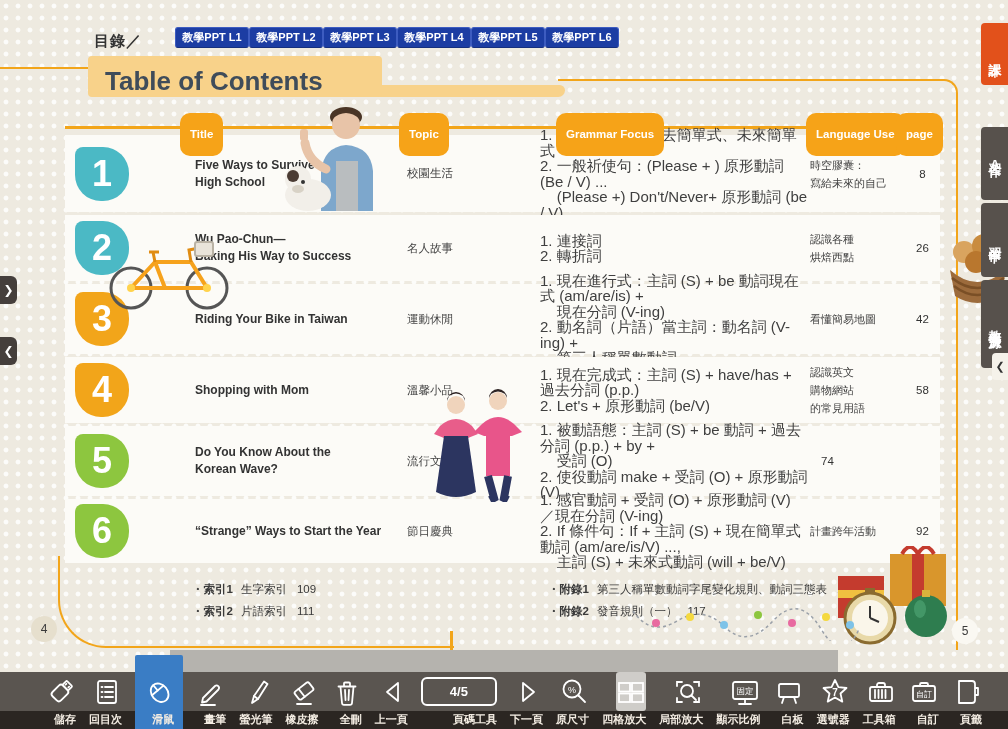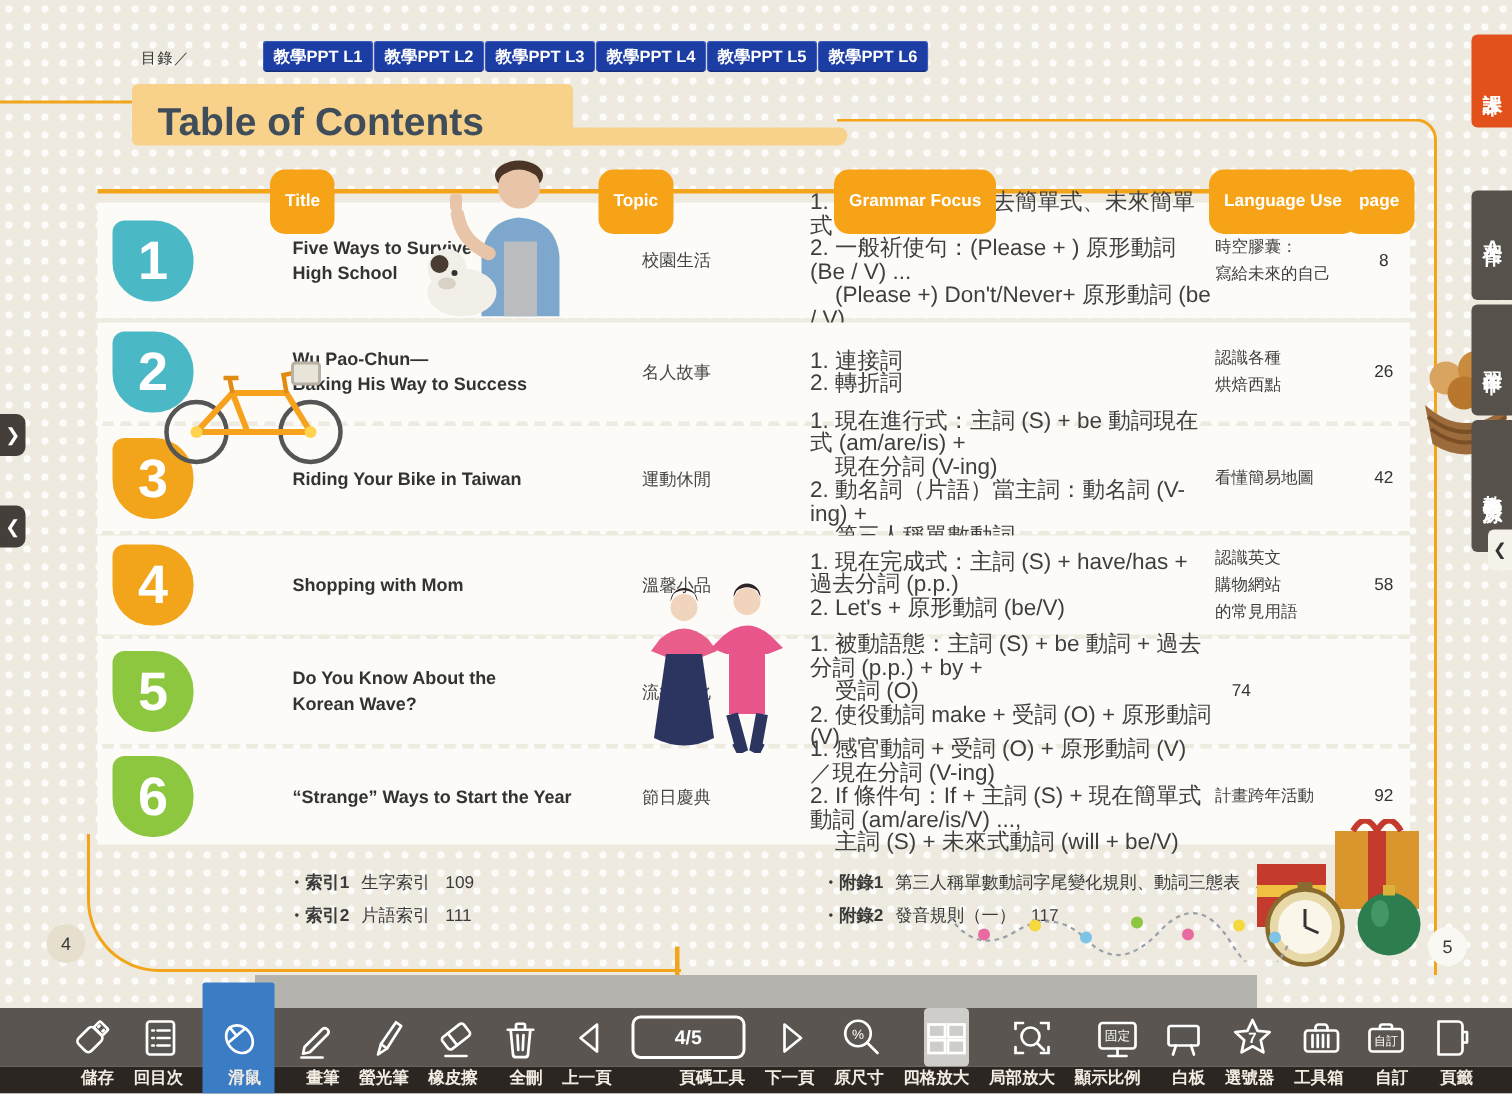--- a/index.html
+++ b/index.html
@@ -2,21 +2,21 @@
 <html><head>
 <meta charset="utf-8">
 <style>
   html,body{margin:0;padding:0;}
   body{font-family:"Liberation Sans",sans-serif;}
   .screen{position:relative;width:1008px;height:729px;overflow:hidden;
     background-color:#eeeae0;
     background-image:radial-gradient(circle, rgba(255,255,255,.85) 2px, rgba(255,255,255,0) 2.8px);
     background-size:12px 12px;}
   
-  .toc-label{position:absolute;left:94px;top:32px;font-size:10px;font-weight:normal;color:#333;letter-spacing:1px;}
+  .toc-label{position:absolute;left:94px;top:32px;font-size:15px;font-weight:bold;color:#333;letter-spacing:1px;}
   .ppt-row{position:absolute;left:175px;top:27px;display:flex;}
   .ppt-btn{width:74px;height:21px;background:#1c3da3;color:#fff;font-size:11px;font-weight:600;
     border:1px solid #3d5cc0;border-bottom-color:#16307e;border-radius:3px;font-family:"Liberation Sans",sans-serif;
     display:flex;align-items:center;justify-content:center;padding:0;cursor:pointer;}
   .toc-banner{position:absolute;left:88px;top:56px;width:294px;height:41px;background:#f8d28a;border-radius:4px;
     display:flex;align-items:flex-end;z-index:3;}
   .toc-banner span{margin-left:17px;font-size:26px;font-weight:600;color:#3f4c5a;}
   .banner-tail{position:absolute;left:360px;top:85px;width:205px;height:12px;background:#f8d28a;border-radius:0 8px 10px 0;z-index:2;}
   .top-left-line{position:absolute;left:0;top:67px;width:90px;height:0;border-top:2.5px solid #f2a51a;}
   .outline-a{position:absolute;left:558px;top:79px;width:398px;height:569px;
@@ -31,21 +31,21 @@
   
   .rows{position:absolute;left:65px;top:135px;width:875px;display:flex;flex-direction:column;gap:3px;z-index:3;}
   .row{background:#fcfbf7;display:flex;align-items:center;}
   .c-badge{width:130px;box-sizing:border-box;padding-left:10px;}
   .badge{width:54px;height:54px;border-radius:8px 26px 26px 26px;color:#fff;font-size:36px;font-weight:bold;
     display:flex;align-items:center;justify-content:center;}
   .badge.teal{background:#4bb9c5;}
   .badge.orange{background:#f2a51a;}
   .badge.green{background:#8dc63f;}
   .c-title{width:200px;font-size:12px;font-weight:bold;color:#333;line-height:17px;white-space:pre-wrap;}
-  .c-topic{width:100px;box-sizing:border-box;padding-left:12px;font-size:11.5px;color:#444;text-align:center;}
+  .c-topic{width:100px;box-sizing:border-box;padding-left:12px;font-size:11.5px;color:#444;}
   .c-grammar{width:270px;margin-left:45px;font-size:15px;line-height:15.5px;color:#3f3f3f;white-space:pre-wrap;}
   .c-lang{width:95px;font-size:11px;line-height:18px;color:#3f3f3f;white-space:pre-wrap;}
   .c-page{width:35px;text-align:center;font-size:11.5px;color:#333;}
   
   .footer-idx{position:absolute;z-index:3;font-size:11.5px;color:#3a3a3a;}
   .footer-idx .line{height:22px;line-height:22px;}
   .idx-label{font-weight:bold;}
   .idx-text{margin-left:8px;}
   .idx-page{margin-left:10px;}
   .fi-left{left:192px;top:578px;}

